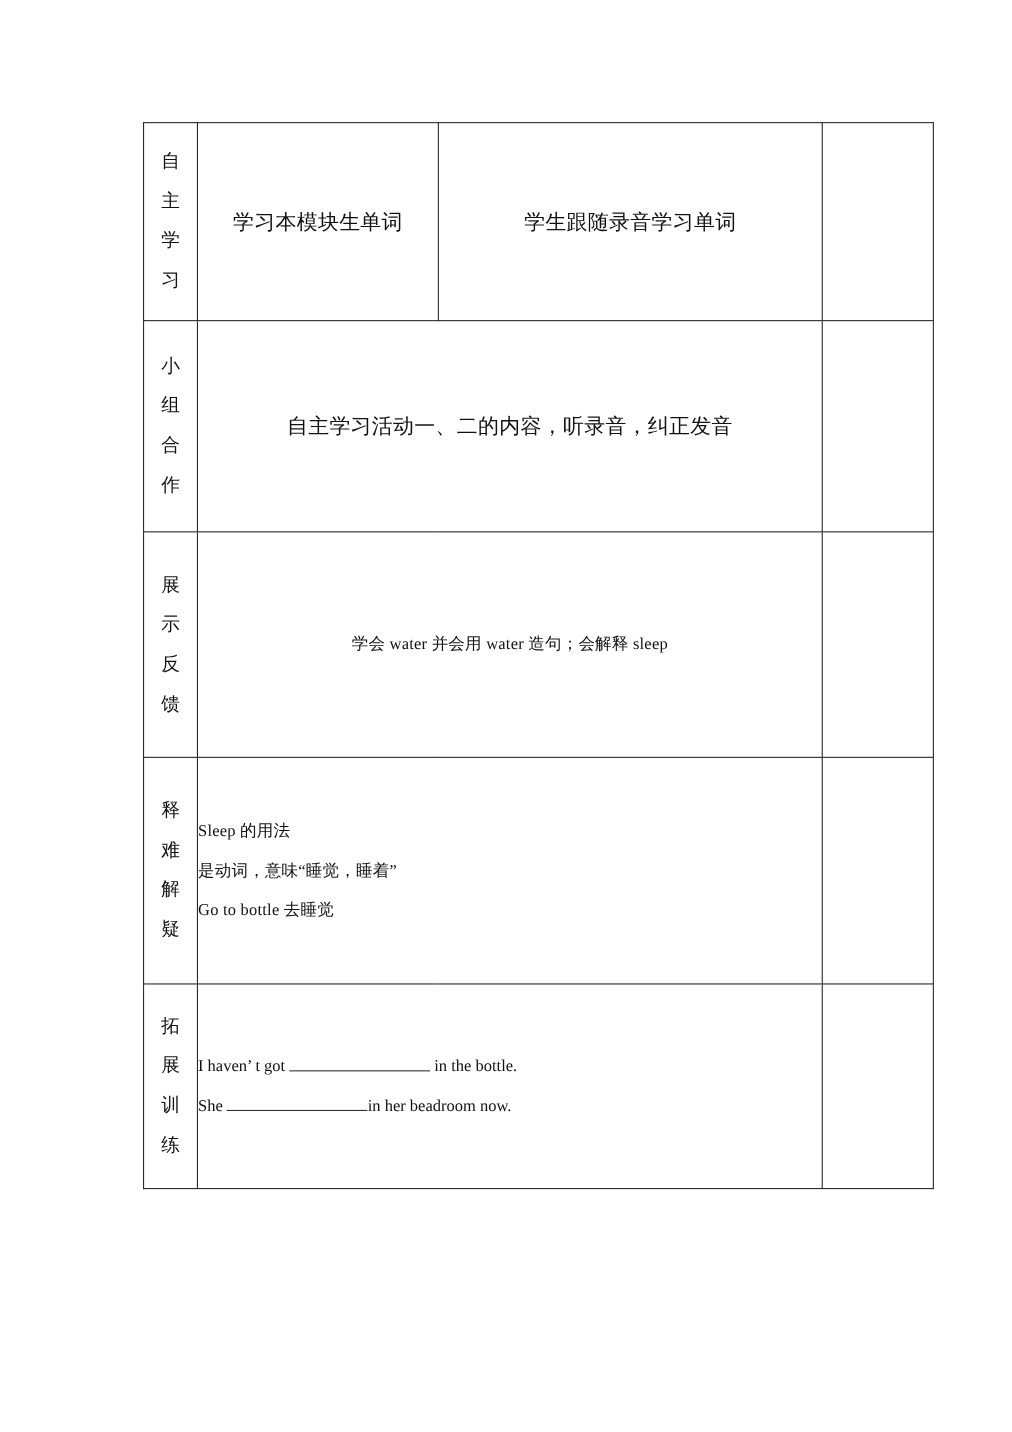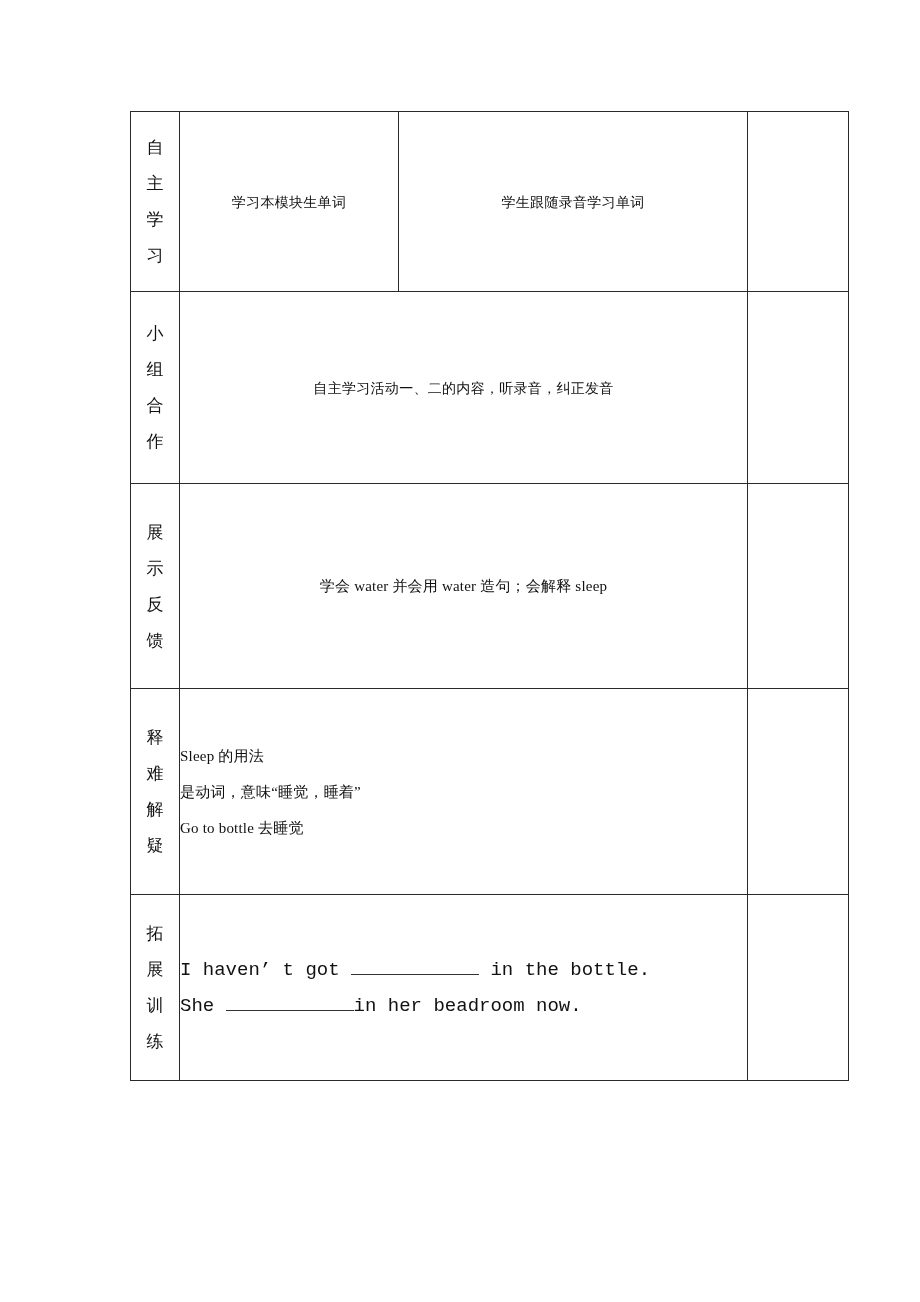--- a/index.html
+++ b/index.html
@@ -53,40 +53,40 @@
       flex-direction: column;
       align-items: center;
       justify-content: center;
       gap: 13px;
       font-size: 17px;
       line-height: 23px;
     }
     .label-char { display: block; }
 
     .cell-text {
-      font-size: 14px;
+      font-size: 19px;
       line-height: 24px;
       letter-spacing: 0.3px;
     }
     .multi-line {
       display: flex;
       flex-direction: column;
       align-items: flex-start;
       gap: 12px;
       font-size: 16px;
       line-height: 24px;
     }
     .mono-mix {
       font-family: Liberation Serif, serif;
       font-size: 15px;
       letter-spacing: 0.2px;
     }
     .exercise {
-      font-family: Liberation Mono, monospace;
-      font-size: 19px;
+      font-family: Liberation Serif, serif;
+      font-size: 15px;
       line-height: 24px;
       white-space: pre;
     }
     .blank {
       display: inline-block;
       border-bottom: 1px solid #333;
       height: 15px;
       vertical-align: baseline;
     }
   </style>

